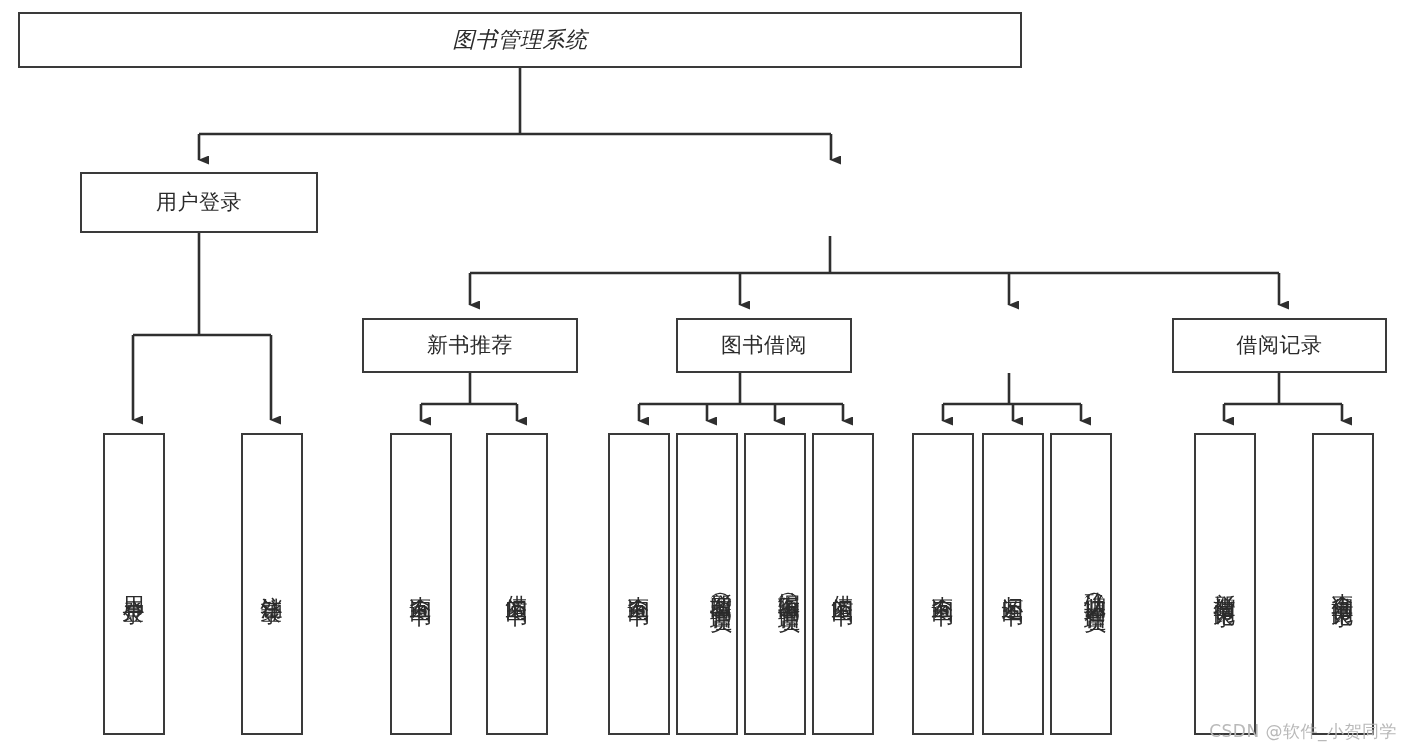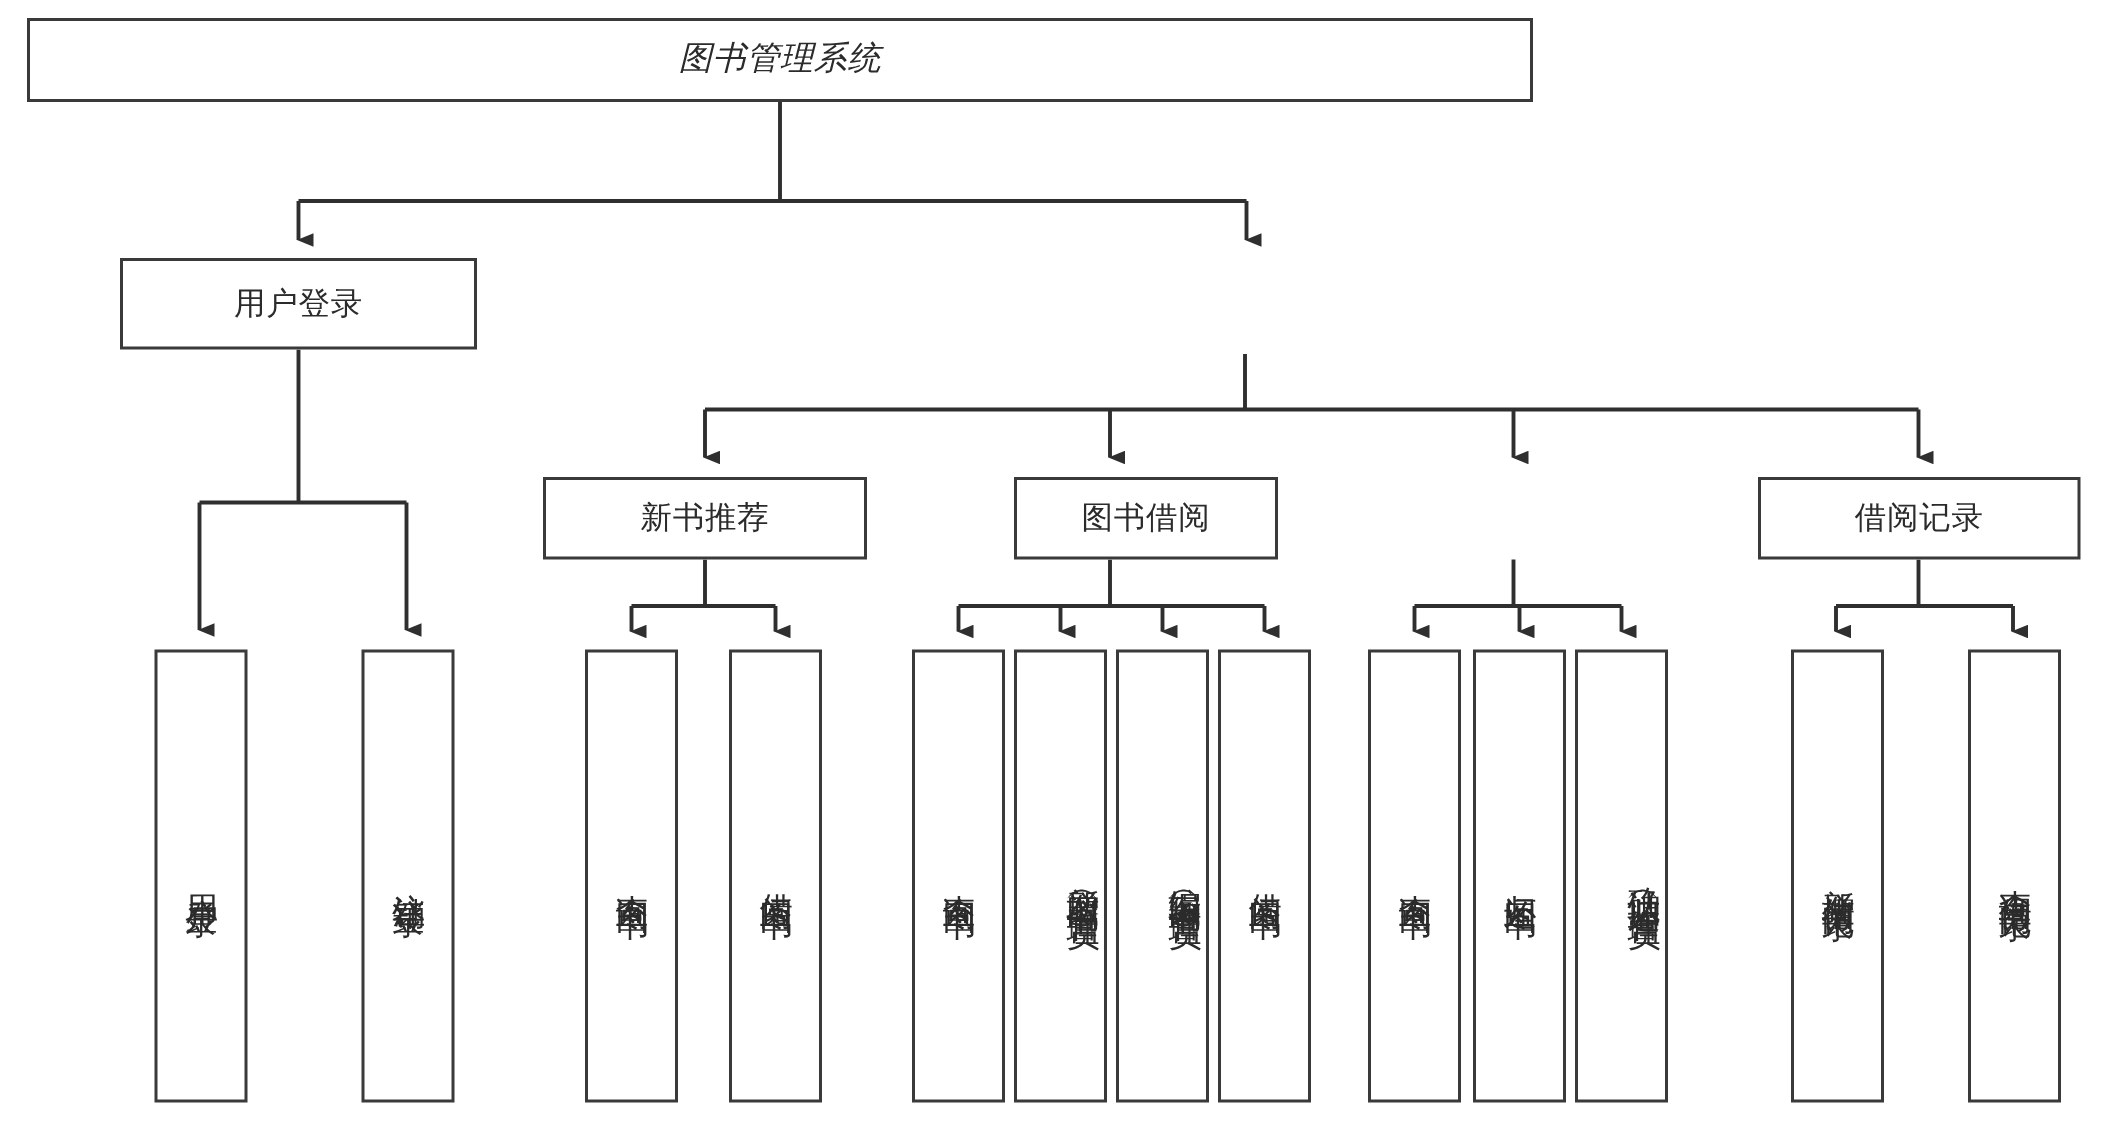--- a/index.html
+++ b/index.html
@@ -179,14 +179,15 @@
     <span>确认归还（管理员）</span>
   </div>
 
   <div class="node node-v" style="left:1194px; top:433px; width:62px; height:302px;">
     <span>新增借阅记录</span>
   </div>
   <div class="node node-v" style="left:1312px; top:433px; width:62px; height:302px;">
     <span>查询借阅记录</span>
   </div>
 
+  <div class="watermark">CSDN @软件_小贺同学</div>
 
 </div>
 
 </body></html>

